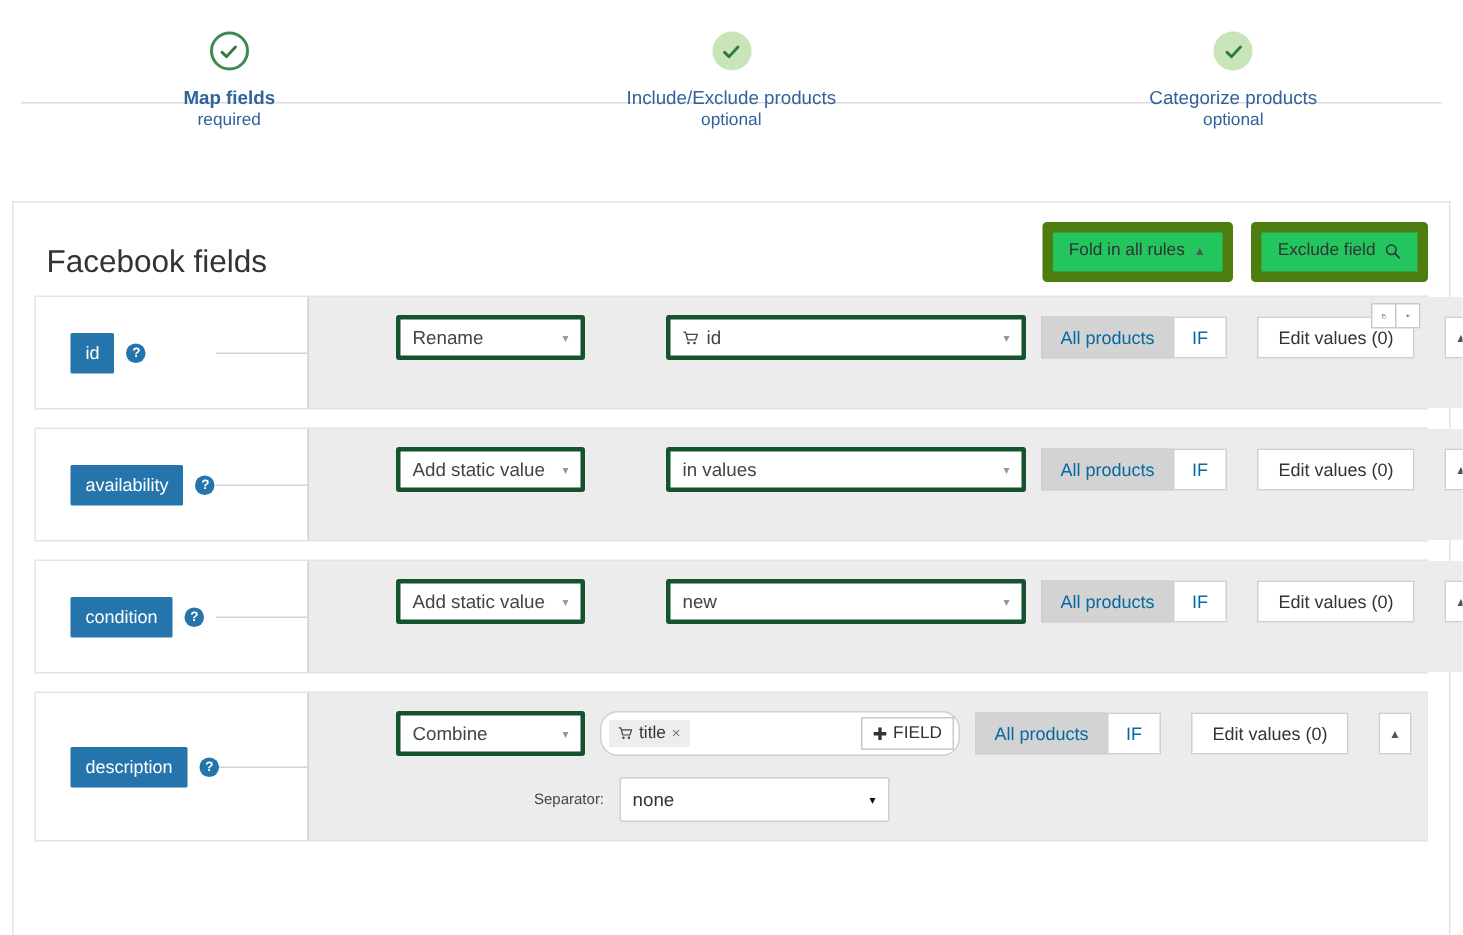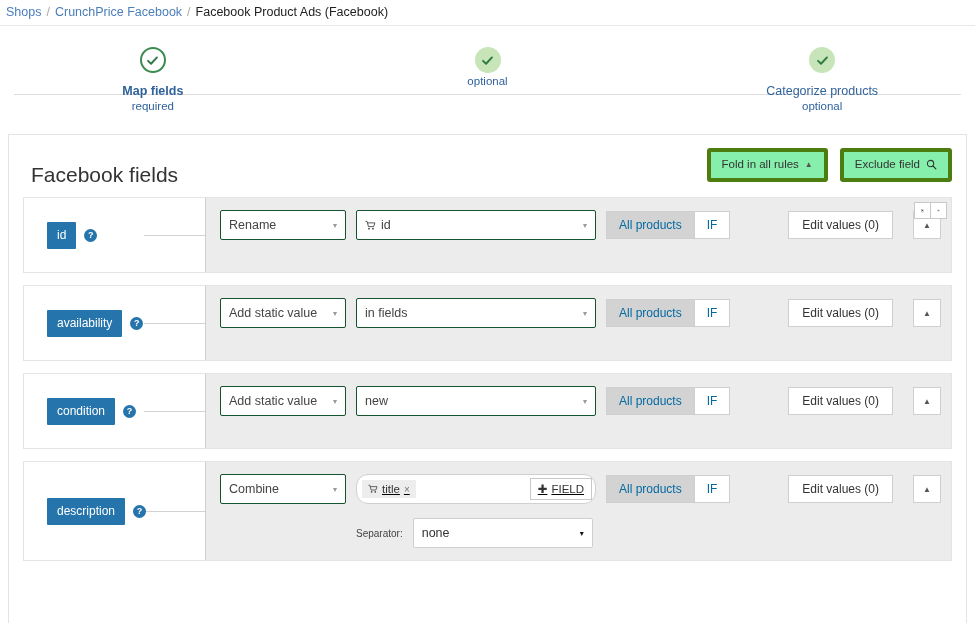--- a/index.html
+++ b/index.html
@@ -93,22 +93,22 @@
     font-weight: normal;
     margin: 0;
   }
   .head-btns {
     position: absolute;
     right: 0; top: 13px;
     display: flex;
     gap: 12px;
   }
   .btn-outline {
-    background: #86efac;
-    border: 4px solid #4d7c0f;
+    background: #22c55e;
+    border: 7px solid #4d7c0f;
     border-radius: 3px;
     font-size: 11.5px;
     color: #333;
     padding: 7px 11px;
     line-height: 1;
     display: inline-flex;
     align-items: center;
     gap: 6px;
     white-space: nowrap;
     font-family: "Liberation Sans", sans-serif;
@@ -192,48 +192,48 @@
   }
   .row-line {
     display: flex;
     align-items: center;
     gap: 10px;
   }
   .row-line + .row-line { margin-top: 14px; }
 
   .sel {
     background: #fff;
-    border: 1px solid #14532d;
+    border: 3px solid #14532d;
     border-radius: 2px;
     height: 30px;
     display: flex;
     align-items: center;
     justify-content: space-between;
     font-size: 12.5px;
     color: #444;
     padding: 0 8px;
+    margin-left: 44px;
   }
   .sel .tri { color: #999; font-size: 8px; margin-left: 8px; }
   .sel-action { width: 126px; flex: 0 0 126px; }
   .sel-value  { width: 240px; flex: 0 0 240px; }
 
   .cart-ico { margin-right: 5px; }
 
   .combine-box {
     background: #fff;
     border: 1px solid #d0d0d0;
     border-radius: 12px;
     height: 30px;
     width: 240px;
     flex: 0 0 240px;
     display: flex;
     align-items: center;
     justify-content: space-between;
     padding: 0 3px 0 5px;
-    text-decoration: underline;
   }
   .token {
     background: #ededed;
     font-size: 11.5px;
     color: #333;
     padding: 3px 6px;
     display: inline-flex;
     align-items: center;
     gap: 4px;
   }
@@ -308,23 +308,20 @@
     color: #333;
     padding: 0 8px;
   }
   .native-sel .tri { color: #111; font-size: 8px; }
 </style>
 </head>
 <body>
 
 <div class="page">
 
-  <div class="breadcrumb">
-    <a href="#">Shops</a><span class="sep">/</span><a href="#">CrunchPrice Facebook</a><span class="sep">/</span><span class="current">Facebook Product Ads (Facebook)</span>
-  </div>
 
   <div class="stepper">
     <div class="rail"></div>
     <div class="steps">
 
       <div class="step">
         <div class="circle current">
           <svg width="13" height="13" viewBox="0 0 16 16">
               <path d="M2.5 8.5 L6.2 12 L13.5 4.2" fill="none" stroke="#2f7a44" stroke-width="2.4" stroke-linecap="round" stroke-linejoin="round"></path>
             </svg>
@@ -332,20 +329,21 @@
         <div class="step-label bold">Map fields</div>
         <div class="step-sub">required</div>
       </div>
 
       <div class="step">
         <div class="circle done">
           <svg width="13" height="13" viewBox="0 0 16 16">
               <path d="M2.5 8.5 L6.2 12 L13.5 4.2" fill="none" stroke="#2f7a44" stroke-width="2.4" stroke-linecap="round" stroke-linejoin="round"></path>
             </svg>
         </div>
+        <div class="step-label">Include/Exclude products</div>
         <div class="step-sub">optional</div>
       </div>
 
       <div class="step">
         <div class="circle done">
           <svg width="13" height="13" viewBox="0 0 16 16">
               <path d="M2.5 8.5 L6.2 12 L13.5 4.2" fill="none" stroke="#2f7a44" stroke-width="2.4" stroke-linecap="round" stroke-linejoin="round"></path>
             </svg>
         </div>
         <div class="step-label">Categorize products</div>
@@ -433,21 +431,21 @@
             <span class="field-badge">availability</span>
             <span class="help-icon">?</span>
           </div>
           <div class="rule-right">
             <div class="row-line">
               <div class="sel sel-action">
                 <span>Add static value</span>
                 <span class="tri">▾</span>
               </div>
               <div class="sel sel-value">
-                <span>in fields</span>
+                <span>in values</span>
                 <span class="tri">▾</span>
               </div>
               <div class="seg">
                 <button class="seg-btn active">All products</button>
                 <button class="seg-btn">IF</button>
               </div>
               <div class="spacer"></div>
               <button class="btn-edit">Edit values (0)</button>
               <button class="btn-collapse">▲</button>
             </div>

